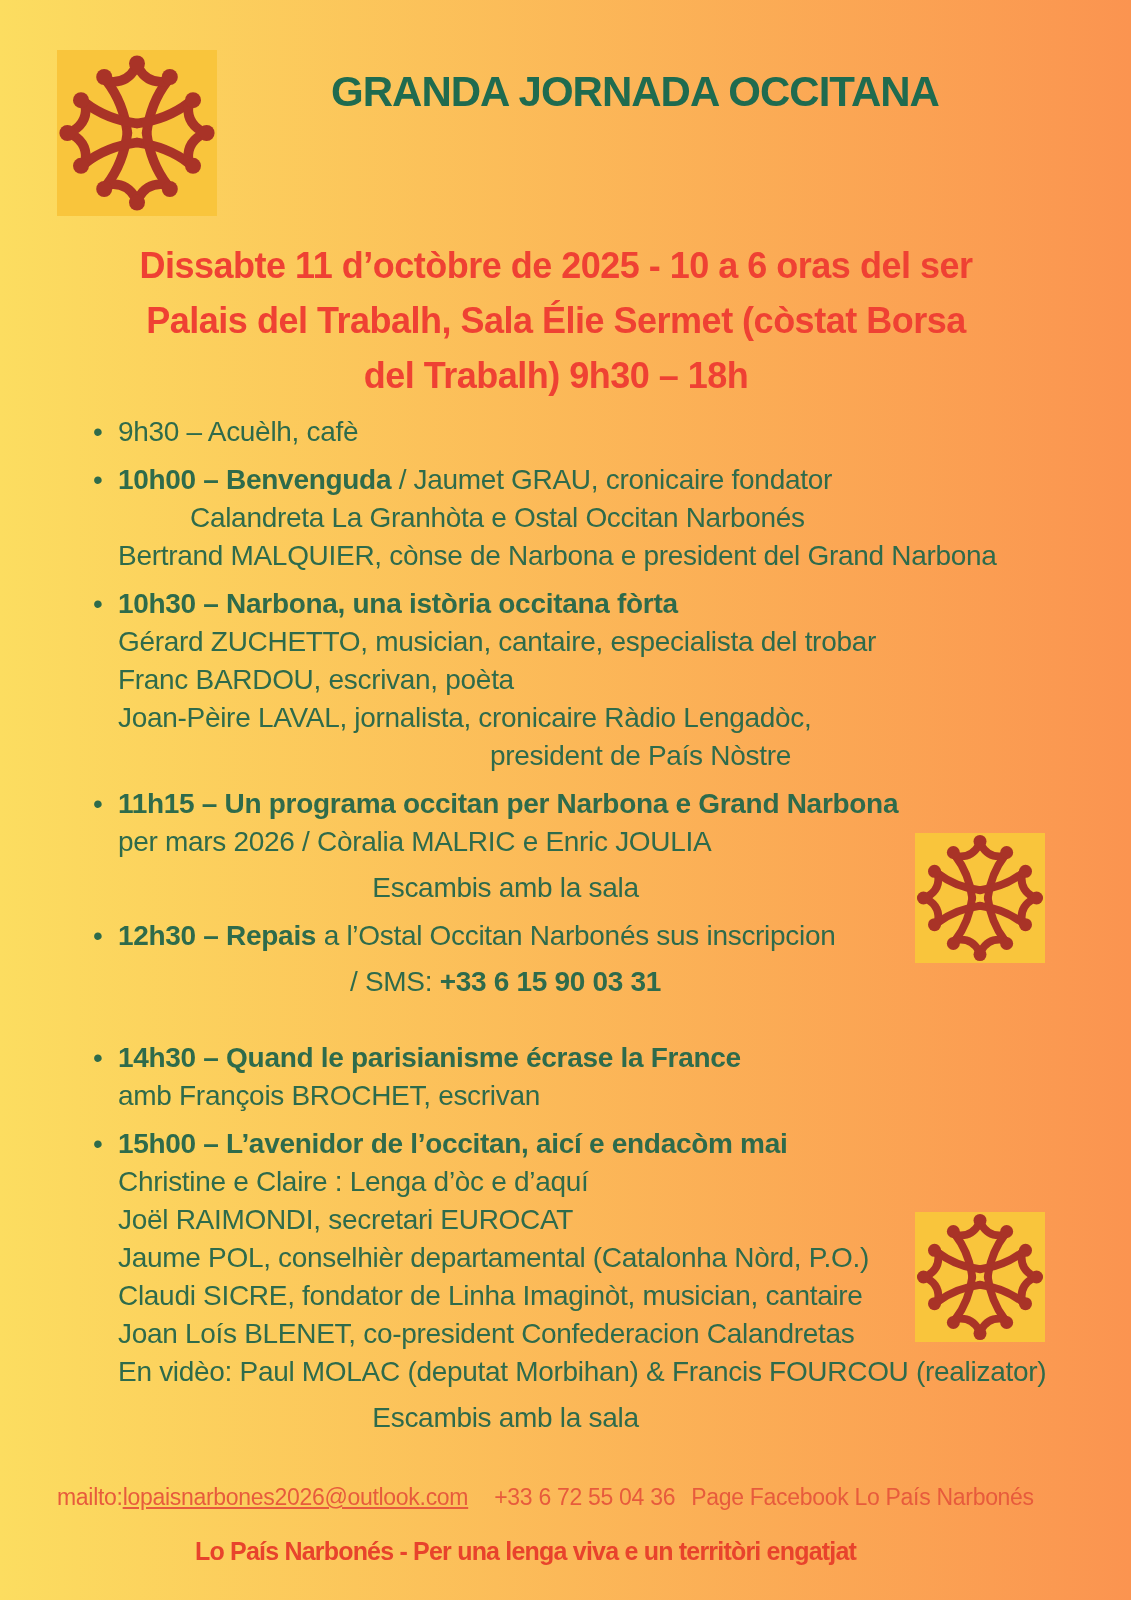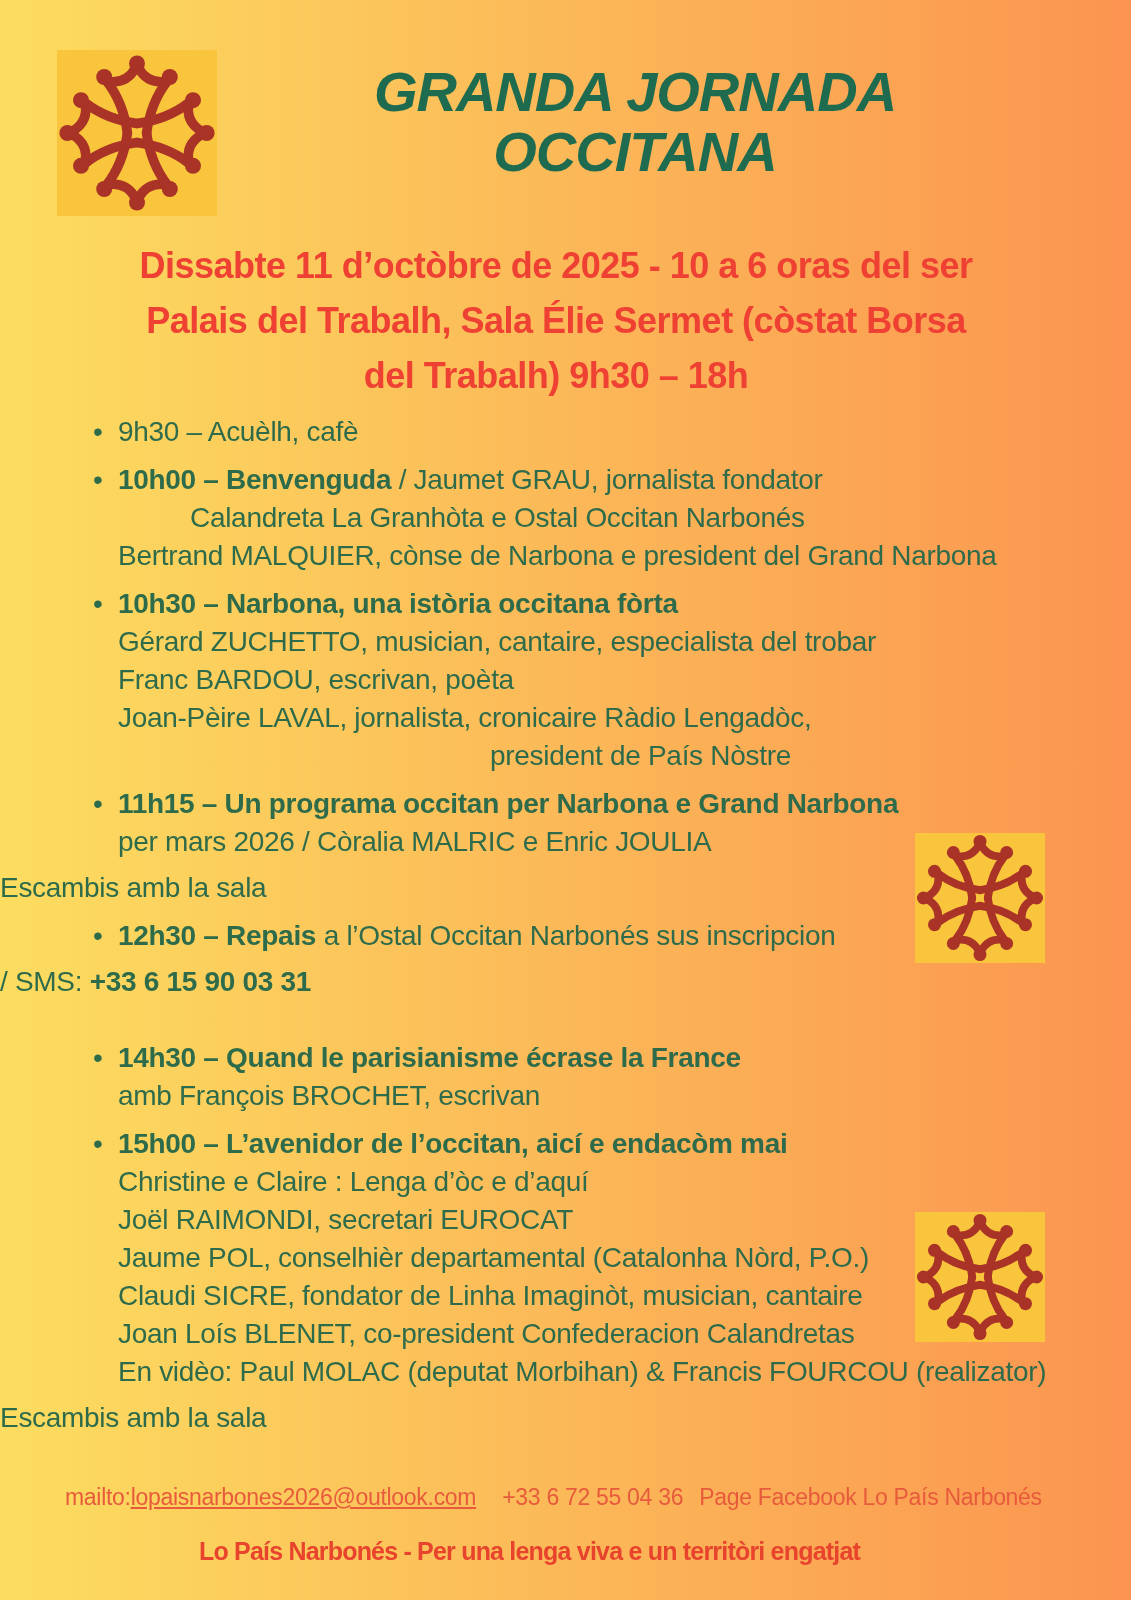--- a/index.html
+++ b/index.html
@@ -35,24 +35,23 @@
     flex: 0 0 auto;
   }
   .logo-box svg { width: 100%; height: 100%; }
   .titles {
     flex: 1;
     text-align: center;
     padding: 0 88px 0 10px;
     margin-top: 12px;
     color: var(--title-green);
     font-weight: bold;
-    font-size: 56px;
+    font-size: 42px;
     line-height: 60px;
     letter-spacing: -1px;
-    font-style: italic;
   }
   .subtitle {
     margin-top: 22px;
     text-align: center;
     padding-right: 19px;
     color: var(--sub-red);
     font-weight: bold;
     font-size: 36px;
     line-height: 55px;
     letter-spacing: -0.5px;
@@ -64,25 +63,25 @@
     line-height: 38px;
     letter-spacing: -0.3px;
   }
   .line { padding-left: 118px; position: relative; }
   .line .b { font-weight: bold; }
   .line.bullet { margin-top: 10px; }
   .line.bullet .marker { position: absolute; left: 93px; top: 0; }
   .line.sub { }
   .line.indent2 { padding-left: 190px; }
   .line.deep { padding-left: 490px; }
-  .line.center { padding-left: 0; padding-right: 120px; text-align: left; margin-top: 8px; margin-bottom: 2px; }
+  .line.center { padding-left: 0; padding-right: 120px; text-align: center; margin-top: 8px; margin-bottom: 2px; }
   .line.gap { margin-top: 38px; }
   .footer {
     position: absolute;
-    left: 8px; right: 0;
+    left: 0; right: 0;
     top: 1480px;
   }
   .contact-line {
     padding-left: 57px;
     color: var(--foot-red);
     font-size: 23px;
     line-height: 34px;
     letter-spacing: -0.3px;
   }
   .contact-line .email { text-decoration: underline; color: var(--foot-red); }
@@ -141,21 +140,21 @@
 </div>
 
 <div class="subtitle">
   <div>Dissabte 11 d’octòbre de 2025 - 10 a 6 oras del ser</div>
   <div>Palais del Trabalh, Sala Élie Sermet (còstat Borsa</div>
   <div>del Trabalh) 9h30 – 18h</div>
 </div>
 
 <div class="schedule">
     <div class="line bullet"><span class="marker">•</span><span>9h30 – Acuèlh, cafè</span></div>
-    <div class="line bullet"><span class="marker">•</span><span class="b">10h00 – Benvenguda</span><span> / Jaumet GRAU, jornalista fondator</span></div>
+    <div class="line bullet"><span class="marker">•</span><span class="b">10h00 – Benvenguda</span><span> / Jaumet GRAU, cronicaire fondator</span></div>
     <div class="line indent2"><span>Calandreta La Granhòta e Ostal Occitan Narbonés</span></div>
     <div class="line sub"><span>Bertrand MALQUIER, cònse de Narbona e president del Grand Narbona</span></div>
     <div class="line bullet"><span class="marker">•</span><span class="b">10h30 – Narbona, una istòria occitana fòrta</span></div>
     <div class="line sub"><span>Gérard ZUCHETTO, musician, cantaire, especialista del trobar</span></div>
     <div class="line sub"><span>Franc BARDOU, escrivan, poèta</span></div>
     <div class="line sub"><span>Joan-Pèire LAVAL, jornalista, cronicaire Ràdio Lengadòc,</span></div>
     <div class="line deep"><span>president de País Nòstre</span></div>
     <div class="line bullet"><span class="marker">•</span><span class="b">11h15 – Un programa occitan per Narbona e Grand Narbona</span></div>
     <div class="line sub"><span>per mars 2026  / Còralia MALRIC e Enric JOULIA</span></div>
     <div class="line center"><span>Escambis amb la sala</span></div>

